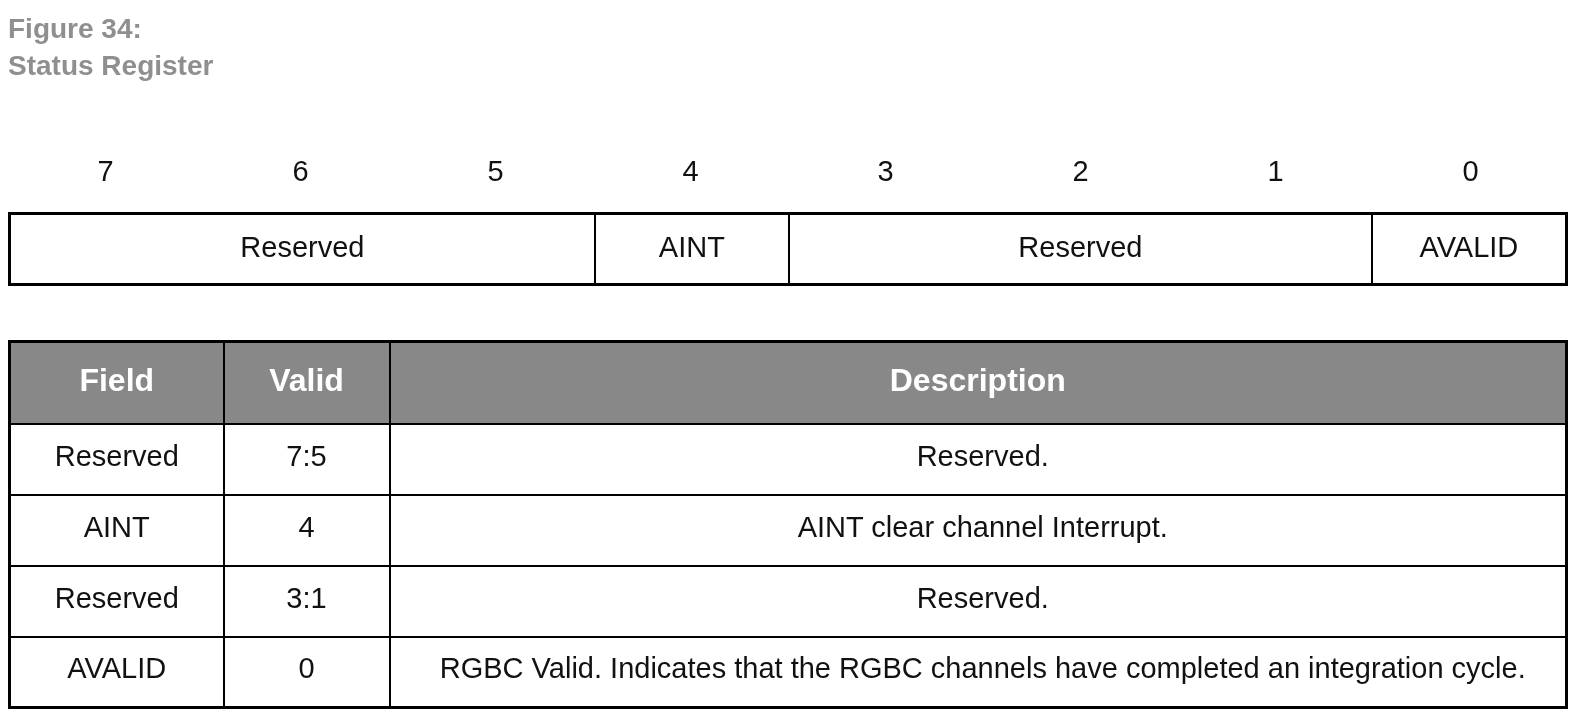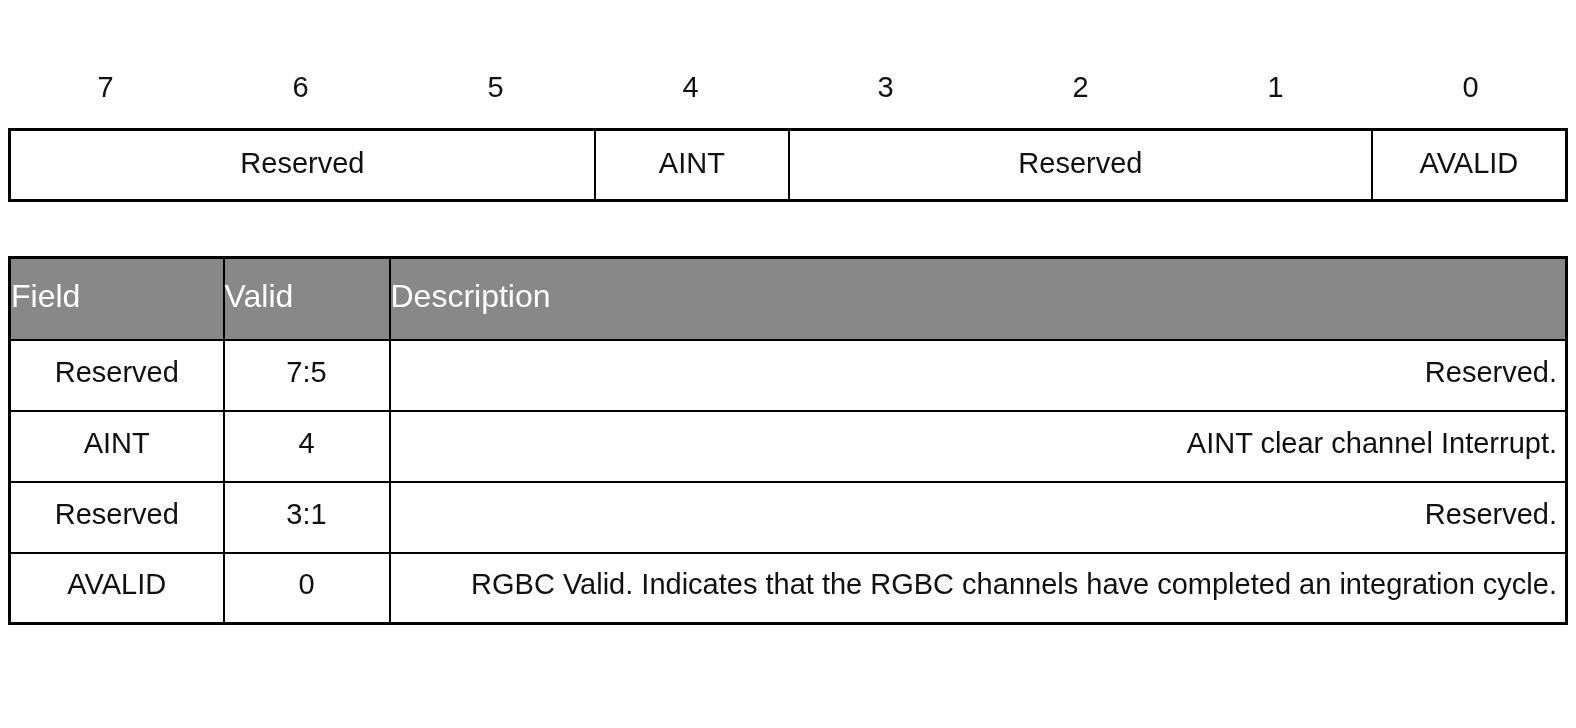--- a/index.html
+++ b/index.html
@@ -56,43 +56,45 @@
     border: 3px solid #000000;
     table-layout: fixed;
   }
   table.fields col.c-field { width: 214px; }
   table.fields col.c-bits  { width: 166px; }
   table.fields th {
     height: 82px;
     background: #888888;
     color: #ffffff;
     font-size: 32px;
-    font-weight: normal;
-    text-align: left;
+    font-weight: bold;
+    text-align: center;
     border: 2px solid #000000;
     padding-bottom: 4px;
   }
   table.fields td {
     height: 71px;
     font-size: 29px;
     text-align: center;
     border: 2px solid #000000;
     padding-bottom: 6px;
     background: #ffffff;
   }
   table.fields td.desc {
-    text-align: right;
+    text-align: center;
     padding-left: 18px;
     padding-right: 8px;
   }
 </style>
 </head>
 <body>
 
 <div class="figure-title">
+  <div>Figure 34:</div>
+  <div>Status Register</div>
 </div>
 
 <div class="bitnums">
   <div class="bit-num">7</div>
   <div class="bit-num">6</div>
   <div class="bit-num">5</div>
   <div class="bit-num">4</div>
   <div class="bit-num">3</div>
   <div class="bit-num">2</div>
   <div class="bit-num">1</div>

